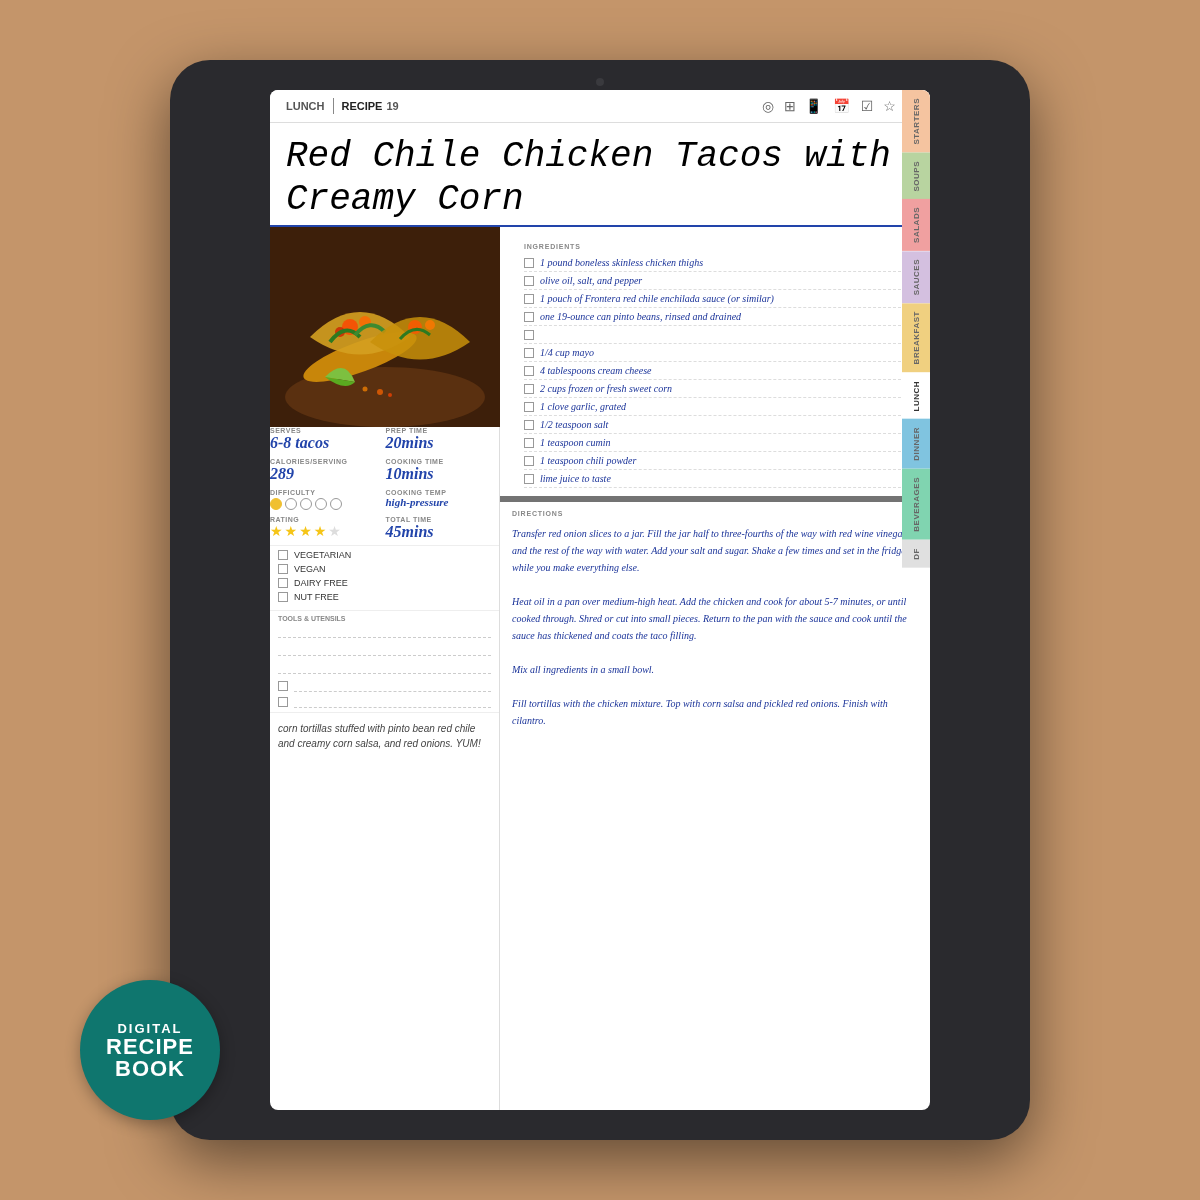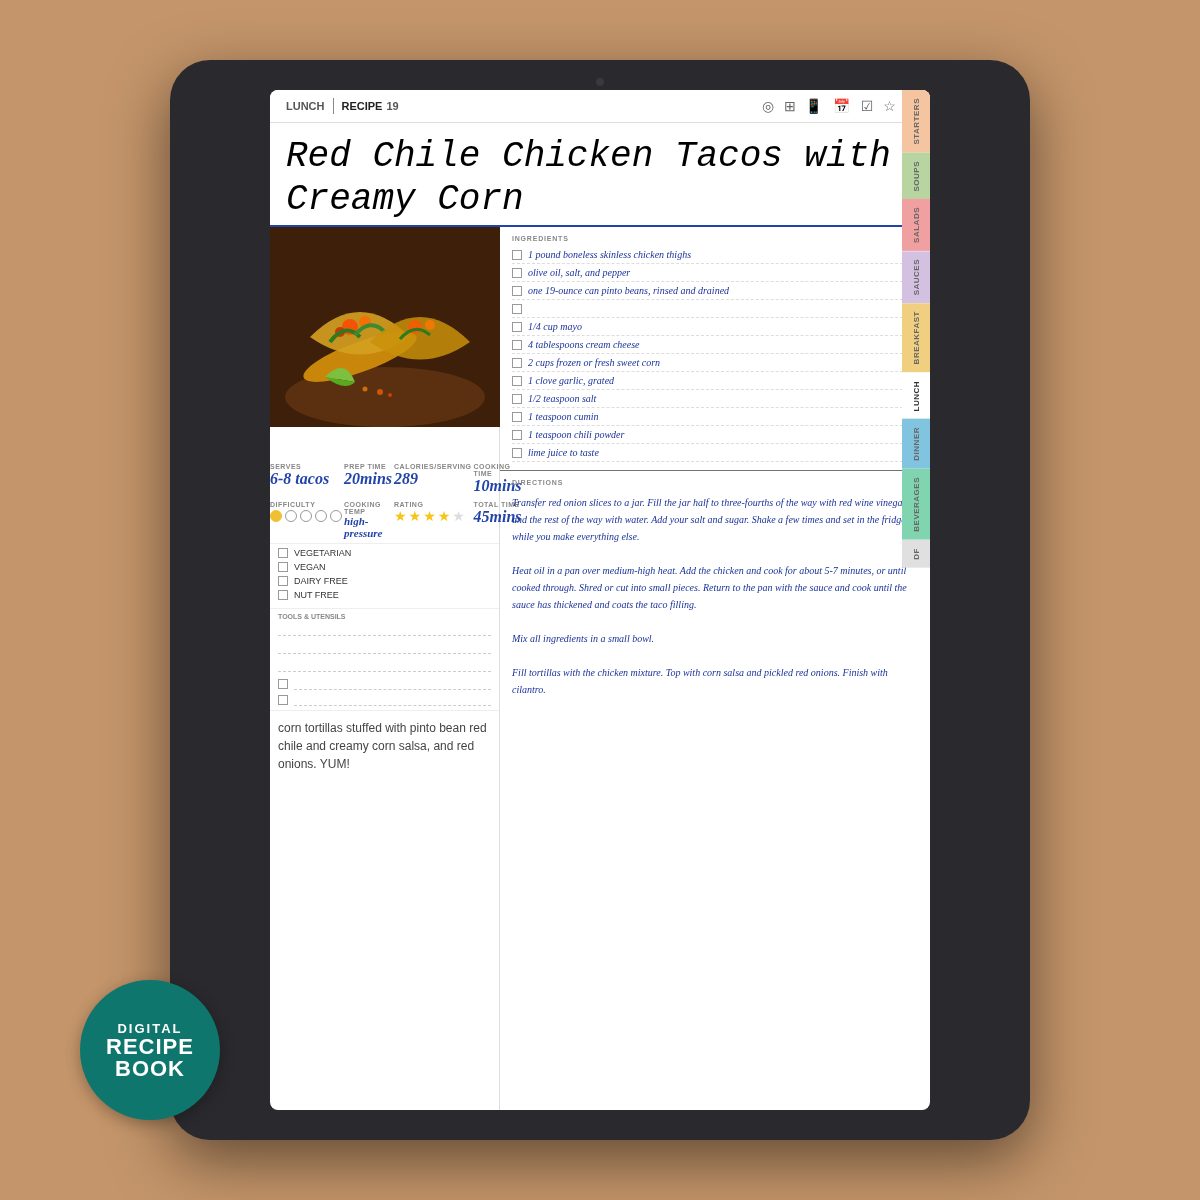--- a/index.html
+++ b/index.html
@@ -185,24 +185,23 @@
         radial-gradient(ellipse at 50% 80%, #228B22 0%, transparent 30%),
         radial-gradient(ellipse at 20% 30%, #cc4400 0%, transparent 25%),
         linear-gradient(180deg, #4a2800 0%, #8b4513 40%, #6b8e23 100%);
       display: flex;
       align-items: center;
       justify-content: center;
     }
 
     .stats-grid {
       display: grid;
-      grid-template-columns: 1fr 1fr 1fr 1fr;
+      grid-template-columns: 1fr 1fr;
       padding: 0;
       gap: 2px;
-      margin-top: 36px;
     }
 
     .stat-label {
       font-size: 7px;
       font-weight: 700;
       letter-spacing: 0.5px;
       color: #888;
       text-transform: uppercase;
     }
 
@@ -285,37 +284,39 @@
     }
 
     
     .notes-section {
       padding: 8px;
       border-top: 1px solid #eee;
       flex: 1;
     }
 
     .notes-text {
-      font-size: 12px;
+      font-size: 10px;
+      font-style: italic;
       color: #444;
       line-height: 1.5;
     }
 
     
     .right-col {
       flex: 1;
       display: flex;
       flex-direction: column;
       padding: 0;
       overflow: hidden;
     }
 
     .ingredients-section {
-      padding: 8px 12px;
-      border-bottom: 1px solid #737373;
+      padding: 8px 24px;
+      border-bottom: 6px solid #737373;
+      margin-top: 8px;
     }
 
     .section-label {
       font-size: 7px;
       font-weight: 700;
       color: #888;
       text-transform: uppercase;
       letter-spacing: 0.8px;
       margin-bottom: 4px;
     }
@@ -553,20 +554,24 @@
             <div class="ingredient-row">
               <div class="cb-box"></div>
               <span class="ingredient-text">1 pound boneless skinless chicken thighs</span>
             </div>
             <div class="ingredient-row">
               <div class="cb-box"></div>
               <span class="ingredient-text">olive oil, salt, and pepper</span>
             </div>
             <div class="ingredient-row">
               <div class="cb-box"></div>
+              <span class="ingredient-text">1 pouch of Frontera red chile enchilada sauce (or similar)</span>
+            </div>
+            <div class="ingredient-row">
+              <div class="cb-box"></div>
               <span class="ingredient-text">one 19-ounce can pinto beans, rinsed and drained</span>
             </div>
             <div class="ingredient-row">
               <div class="cb-box"></div>
               <span class="ingredient-text"></span>
             </div>
             <div class="ingredient-row">
               <div class="cb-box"></div>
               <span class="ingredient-text">1/4 cup mayo</span>
             </div>

